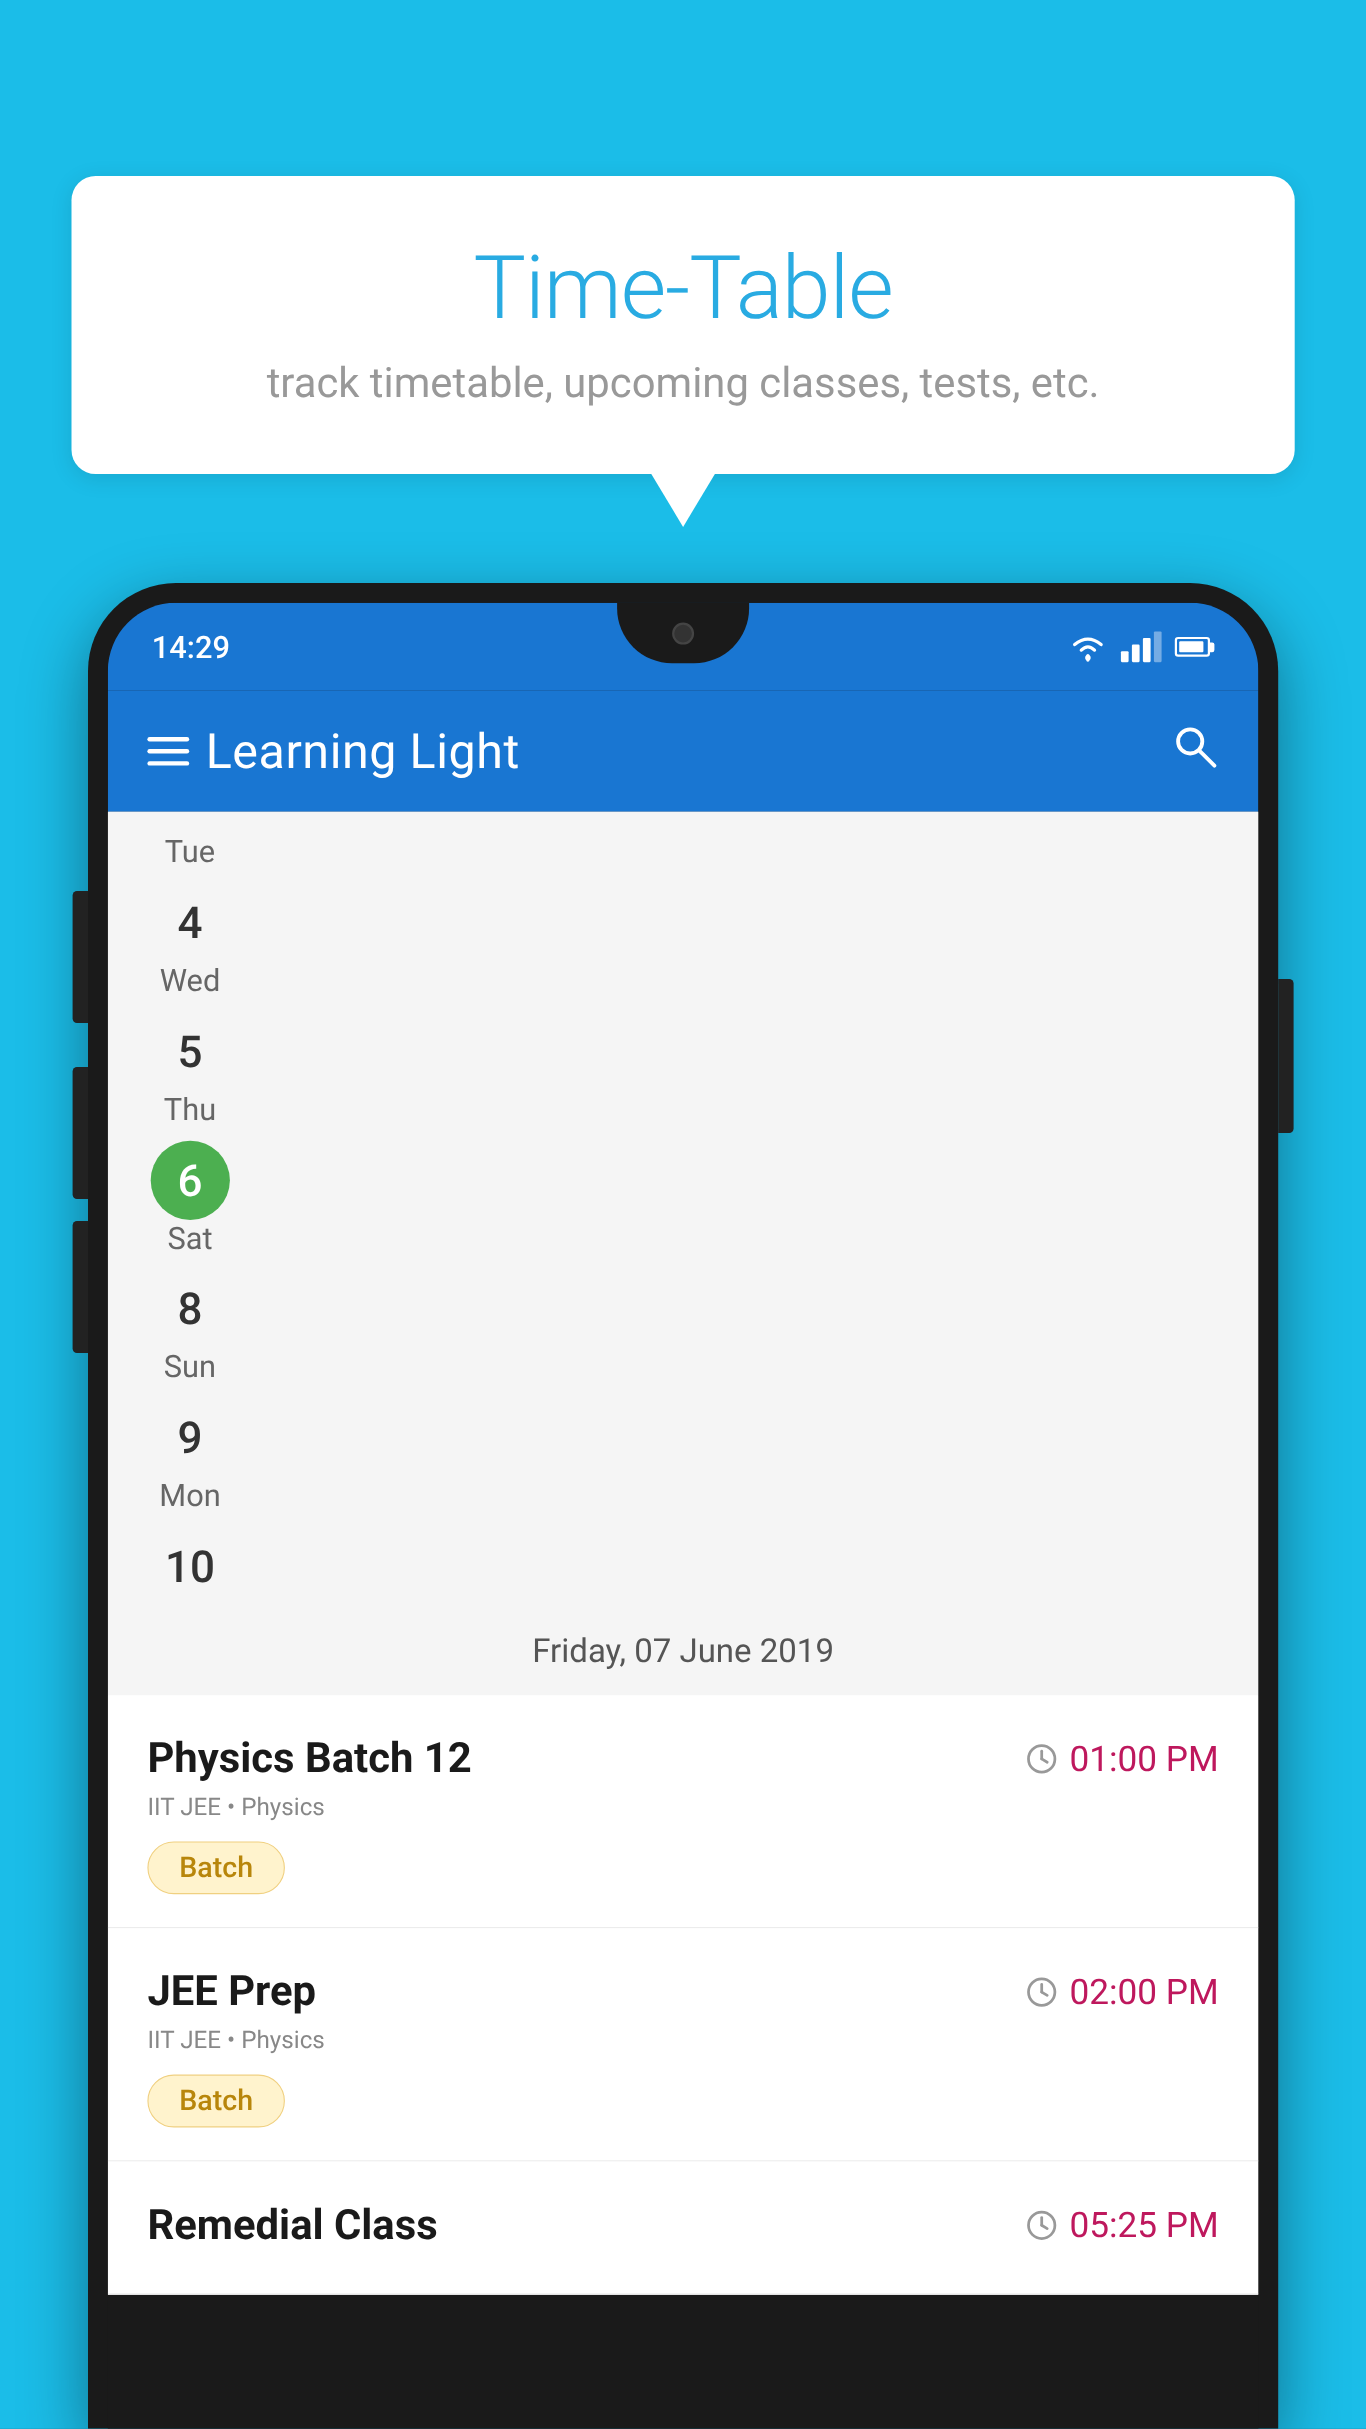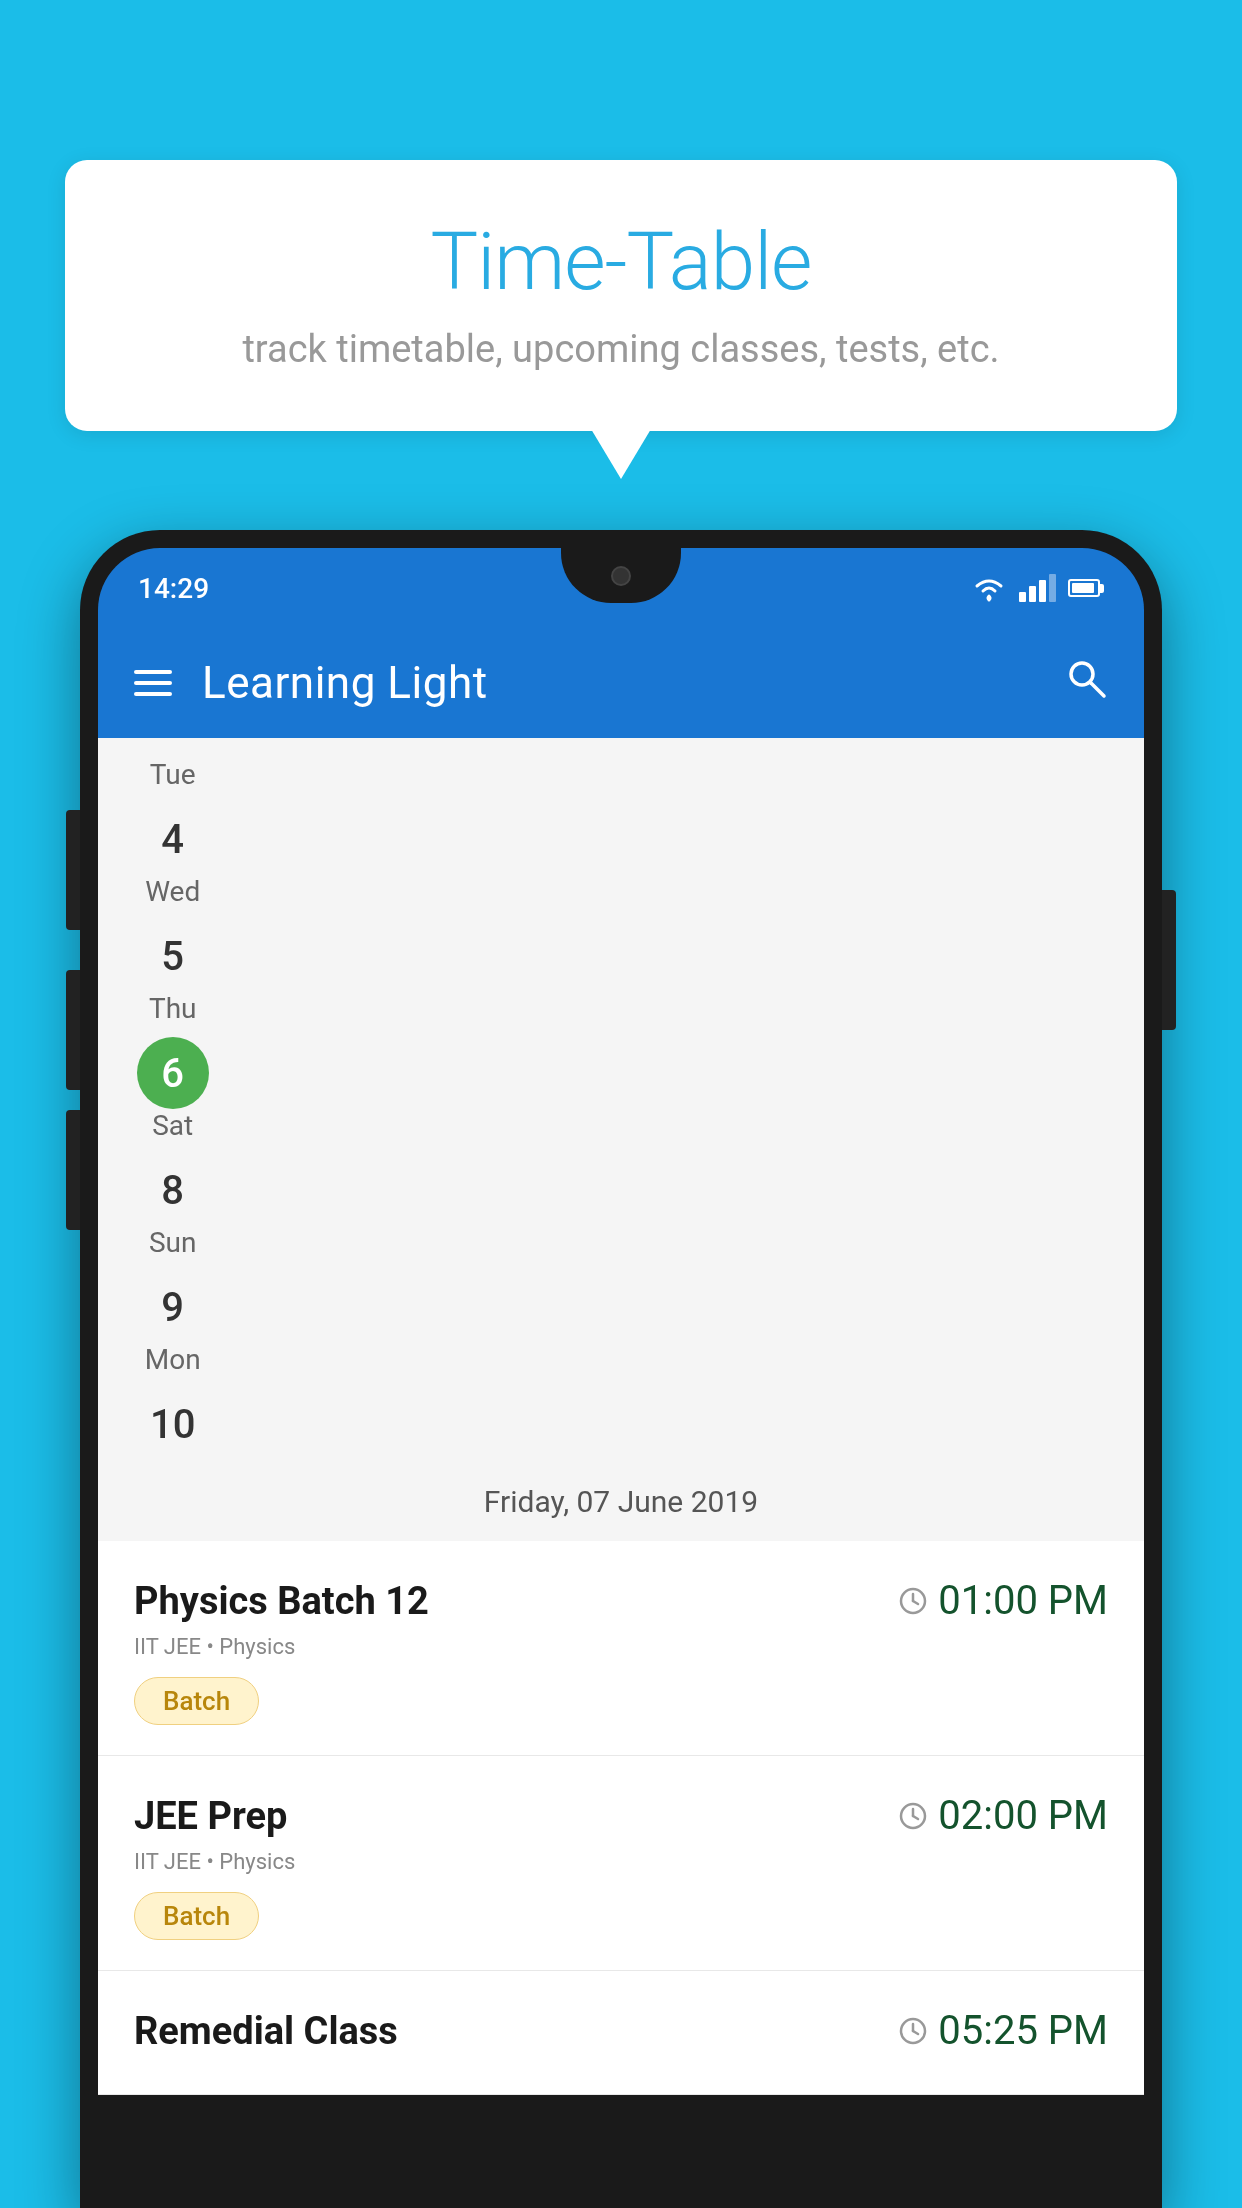--- a/index.html
+++ b/index.html
@@ -152,21 +152,21 @@
       gap: 12px;
     }
 
     
     .app-bar {
       background: #1976D2;
       height: 110px;
       display: flex;
       align-items: center;
       padding: 0 36px;
-      gap: 30px;
+      gap: 15px;
     }
 
     .hamburger-icon {
       color: white;
       font-size: 40px;
       display: flex;
       flex-direction: column;
       gap: 7px;
       cursor: pointer;
     }
@@ -271,22 +271,22 @@
     .schedule-item-title {
       font-size: 38px;
       font-weight: 700;
       color: #1a1a1a;
     }
 
     .schedule-item-time {
       display: flex;
       align-items: center;
       gap: 10px;
-      font-size: 40px;
-      color: #14532d;
+      font-size: 32px;
+      color: #be185d;
     }
 
     .clock-icon-svg {
       width: 30px;
       height: 30px;
       flex-shrink: 0;
     }
 
     .schedule-item-meta {
       font-size: 22px;

